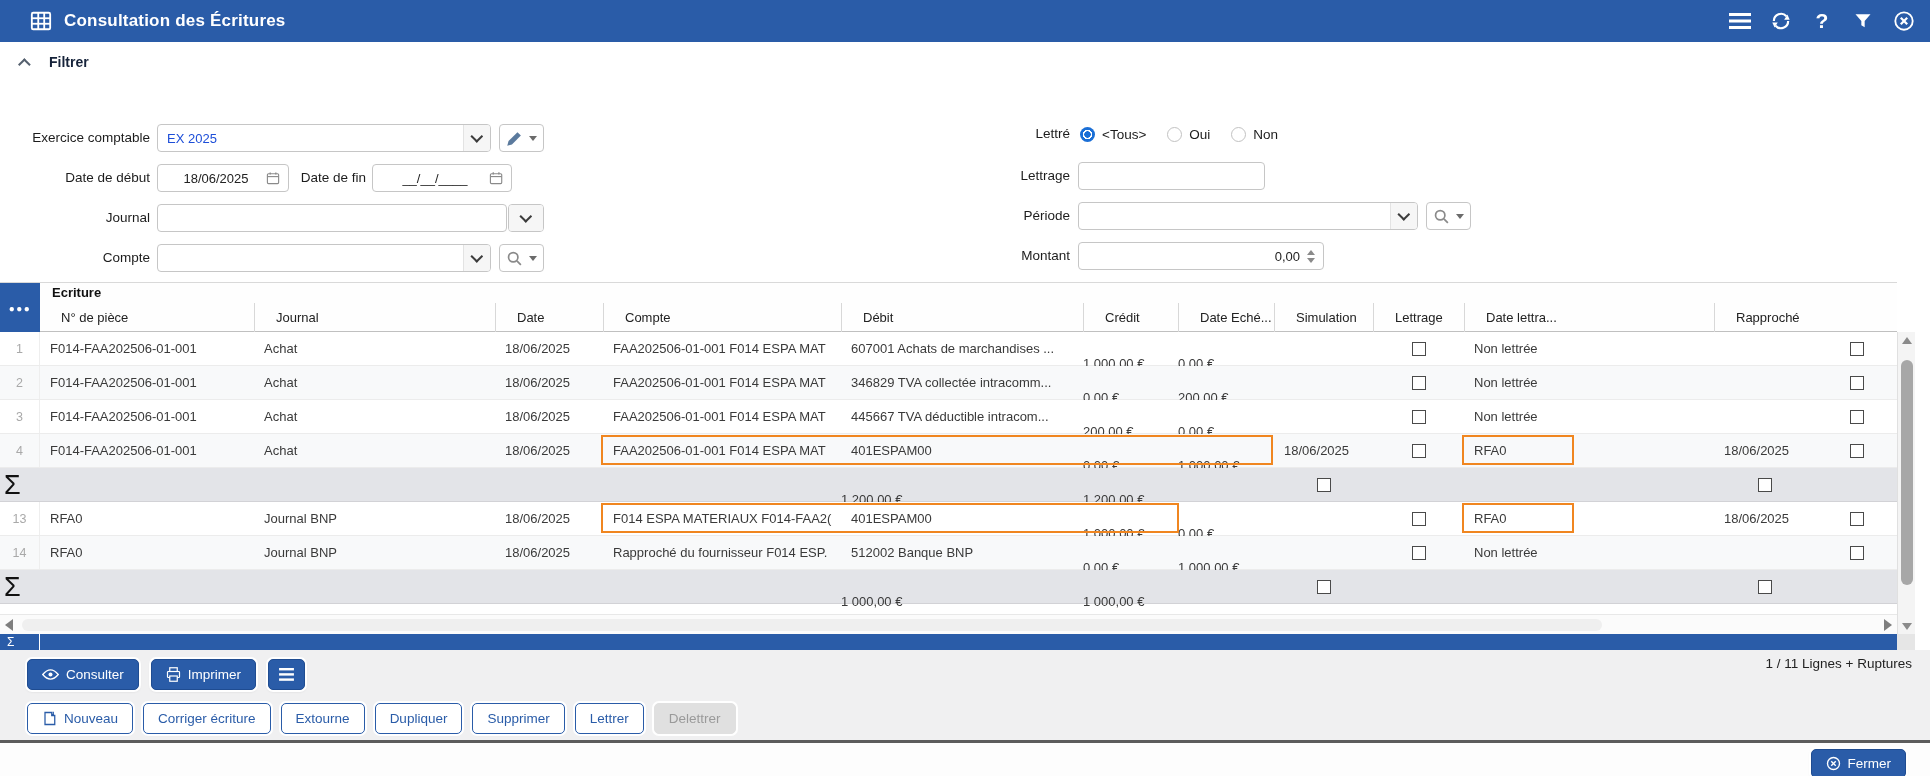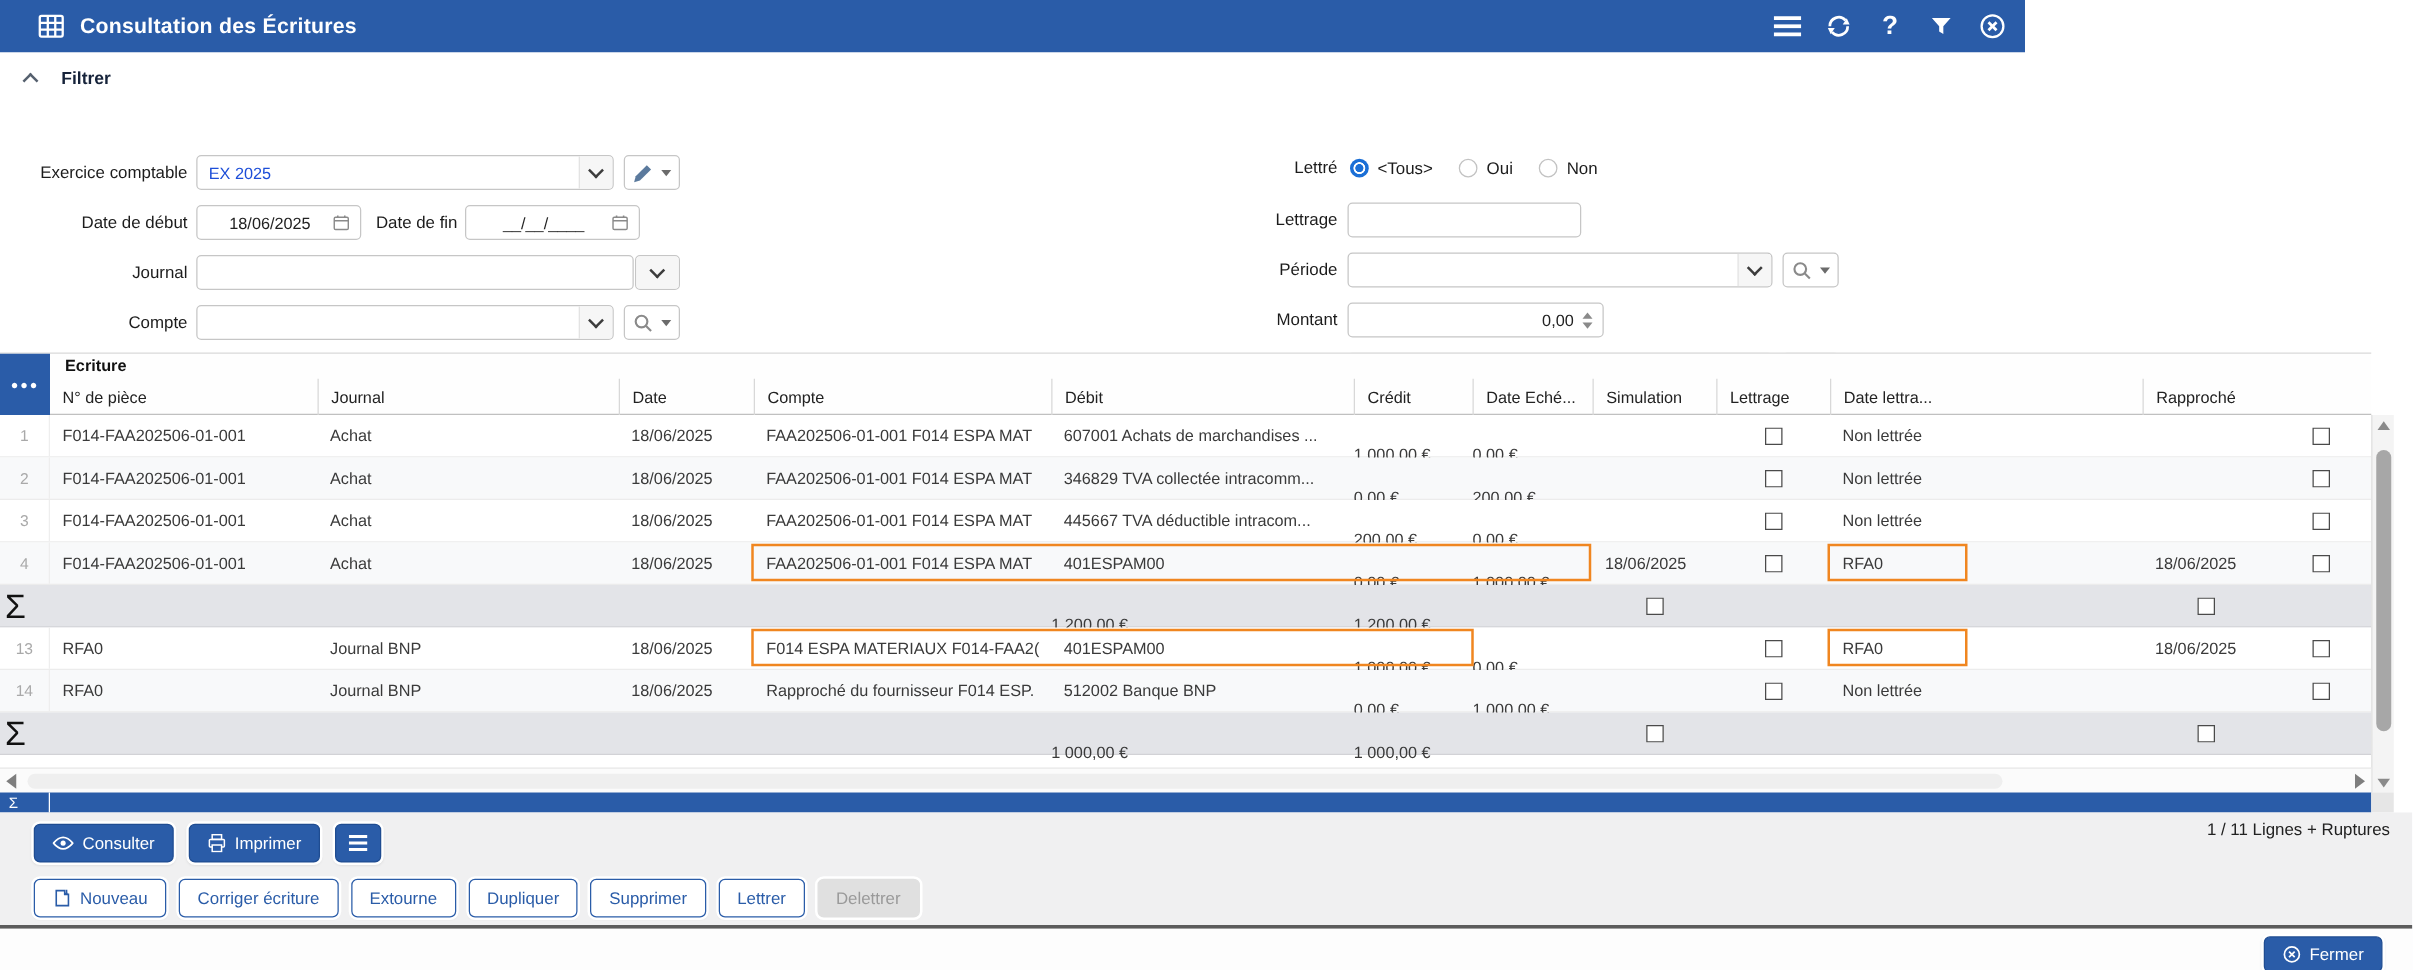--- a/index.html
+++ b/index.html
@@ -1,21 +1,21 @@
 <!DOCTYPE html>
 <html><head>
 <meta charset="utf-8">
 <style>
   * { margin:0; padding:0; box-sizing:border-box; }
   html,body { background:#fff; }
   body { font-family:"Liberation Sans", sans-serif; }
   .app { position:relative; width:1930px; height:776px; background:#fff; overflow:hidden; }
 
   
-  .titlebar { position:absolute; top:0; left:0; width:1620px; height:42px; background:#2A5CA8; display:flex; align-items:center; }
+  .titlebar { position:absolute; top:0; left:0; width:1930px; height:42px; background:#2A5CA8; display:flex; align-items:center; }
   .titlebar .appicon { margin-left:30px; width:22px; height:22px; }
   .titlebar h1 { color:#fff; font-size:17px; font-weight:bold; margin-left:12px; letter-spacing:.2px; }
   .searchpill { position:absolute; left:829px; top:7px; width:396px; height:28px; background:#fff; border-radius:14px; display:flex; align-items:center; padding:0 10px 0 14px; box-shadow:0 0 0 2px rgba(255,255,255,.45); }
   .searchpill input { flex:1; border:none; outline:none; font-size:13px; color:#333; font-family:inherit; background:transparent; }
   .searchpill input::placeholder { color:#777; }
   .hdr-icons { position:absolute; right:14px; top:0; height:42px; display:flex; align-items:center; gap:17px; }
   .hdr-icons .hicon { width:24px; height:24px; display:flex; align-items:center; justify-content:center; cursor:pointer; }
   .hdr-icons .qmark { color:#fff; font-size:21px; font-weight:bold; }
 
   
@@ -43,21 +43,21 @@
   .radio.sel { border:none; background:radial-gradient(circle, #1B6FD6 0 3px, #fff 3.5px 4.5px, #1B6FD6 5px); }
   .rlabel { font-size:13.5px; color:#1c1c1c; margin-right:14px; }
 
   
   .table-section { position:absolute; top:282px; left:0; width:1730px; height:368px; background:#fff; }
   .grid-cols { display:grid; grid-template-columns:40px 214px 241px 108px 238px 242px 95px 96px 99px 91px 250px 102px 81px; }
   .thead { position:absolute; top:0; left:0; width:1897px; height:50px; border-top:1px solid #d9d9d9; border-bottom:1px solid #c0c0c0; background:#fefefe; }
   .gut-head { position:absolute; top:0; left:0; width:40px; height:50px; background:#2A5CA8; color:#fff; display:flex; align-items:center; justify-content:center; font-size:10px; letter-spacing:1.5px; }
   .group-row { position:absolute; top:2px; left:52px; font-size:13px; font-weight:bold; color:#111; }
   .colhead-row { position:absolute; top:20px; left:0; width:1897px; height:30px; }
-  .colhead-row .hc { font-size:13px; color:#222; line-height:29px; padding-left:10px; border-left:1px solid #d8d8d8; overflow:hidden; white-space:nowrap; }
+  .colhead-row .hc { font-size:13px; color:#222; line-height:29px; padding-left:21px; border-left:1px solid #d8d8d8; overflow:hidden; white-space:nowrap; }
   .colhead-row .hc:first-child, .colhead-row .hc:nth-child(2) { border-left:none; }
   .tbody { position:absolute; top:50px; left:0; width:1897px; }
   .row { position:relative; height:34px; align-items:center; border-bottom:1px solid #ececec; background:#fff; }
   .row.alt { background:#f8f9fa; }
   .row .c { font-size:13px; color:#3a3a3a; padding-left:10px; white-space:nowrap; overflow:hidden; }
   .row .num { color:#a9a9a9; font-size:12.5px; text-align:center; padding-left:0; height:100%; display:flex; align-items:center; justify-content:center; border-right:1px solid #eee; }
   .row .amt { text-align:left; padding-right:12px; padding-left:0;margin-top:30px; }
   .row .ctr { display:flex; justify-content:center; padding-left:0; }
   .cb { width:14px; height:14px; border:1.6px solid #4a4a4a; background:#fff; }
   .row.sumrow { background:#e3e4e8; border-bottom:1px solid #d2d2d6; }
@@ -246,21 +246,21 @@
     </div>
     <div class="fctrl tool-group" style="left:1426px; top:160px;">
       <svg width="17" height="17" viewBox="0 0 20 20">
         <circle cx="8.5" cy="8.5" r="5.5" fill="none" stroke="#8a8a8a" stroke-width="2"></circle>
         <line x1="12.8" y1="12.8" x2="17.5" y2="17.5" stroke="#8a8a8a" stroke-width="2"></line>
       </svg>
       <div class="mini-arrow"></div>
     </div>
 
     <div class="flabel" style="left:930px; top:200px;">Montant</div>
-    <div class="fctrl txt-box num-box" style="left:1078px; top:200px; width:205px;">
+    <div class="fctrl txt-box num-box" style="left:1078px; top:200px; width:246px;">
       <input value="0,00" style="">
       <div class="spinners">
           <div class="sp-up"></div>
           <div class="sp-dn"></div>
         </div>
     </div>
 
     <div class="flabel" style="left:930px; top:240px;">Compte général</div>
     <div class="fctrl sel-box" style="left:1078px; top:240px; width:340px;">
       <div class="val"></div>

